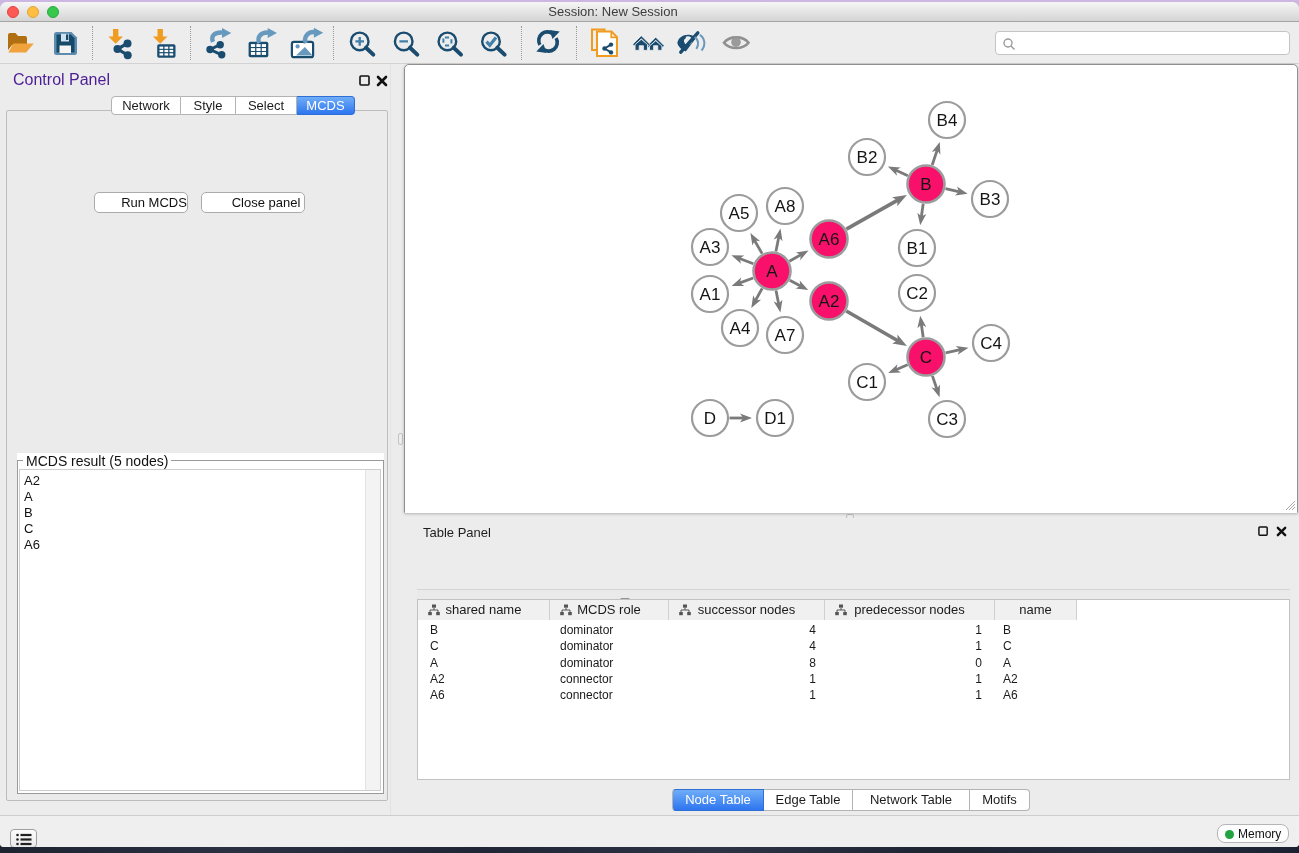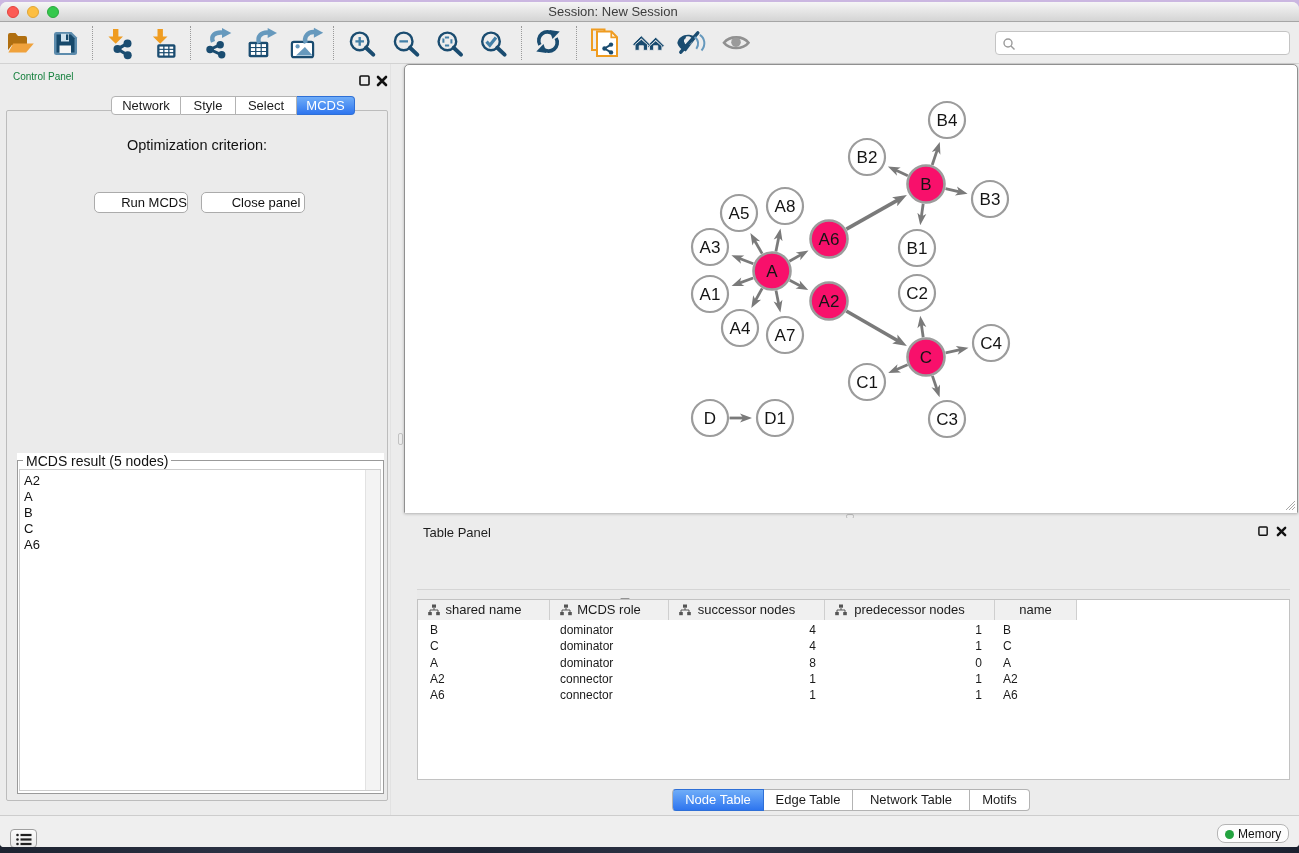--- a/index.html
+++ b/index.html
@@ -15,21 +15,21 @@
 .tl { position:absolute; width:12px; height:12px; border-radius:50%; top:4px; }
 #titlebar .t-title { position:absolute; left:0; width:1226px; top:0; height:20px; line-height:20px;
   text-align:center; font-size:13px; color:#3c3c3c; }
 #toolbar { position:absolute; left:0; top:21px; width:1299px; height:41px; background:#ededed;
   border-bottom:1px solid #d2d2d2; }
 .tsep { position:absolute; top:3px; height:34px; width:0; border-left:1px dotted #9a9a9a; }
 #searchbox { position:absolute; left:995px; top:8px; width:295px; height:24px; background:#fff;
   border:1px solid #c4c4c4; border-radius:4px; }
 
 #cp { position:absolute; left:0; top:62px; width:394px; height:751px; background:#ececec; }
-#cp-title { position:absolute; left:13px; top:7px; font-size:10px; color:#15803d; }
+#cp-title { position:absolute; left:13px; top:7px; font-size:16px; color:#4c1d95; }
 .panebtns { position:absolute; top:9px; }
 #cp-box { position:absolute; left:6px; top:46px; width:382px; height:691px; border:1px solid #bcbcbc;
   background:#ebebeb; border-radius:2px; }
 .seg { position:absolute; display:flex; height:19px; font-size:13px; }
 .seg .sg { background:#fff; border:1px solid #b3b3b3; border-left:none; color:#1b1b1b;
   text-align:center; line-height:17px; }
 .seg .sg:first-child { border-left:1px solid #b3b3b3; border-radius:4px 0 0 4px; }
 .seg .sg:last-child { border-radius:0 4px 4px 0; }
 .seg .sel { background:linear-gradient(#6fadf8,#2e75ef); border-color:#2e6fd6; color:#fff; }
 #opt-label { position:absolute; left:0; top:73px; width:394px; text-align:center; font-size:14.5px; color:#111; }
@@ -205,21 +205,20 @@
     <svg class="panebtns" style="left:376px; top:11px;" width="12" height="12" viewBox="0 0 12 12">
       <path d="M2 2 L10 10 M10 2 L2 10" stroke="#111" stroke-width="2.6" stroke-linecap="round"></path>
     </svg>
     <div id="cp-box"></div>
     <div class="seg" style="left:78px; top:32px;padding-left:33px;">
       <div class="sg" style="width:70px;">Network</div>
       <div class="sg" style="width:55px;">Style</div>
       <div class="sg" style="width:61px;">Select</div>
       <div class="sg sel" style="width:58px;">MCDS</div>
     </div>
-    <div id="opt-label">Optimization criterion:</div>
     <div class="btn" style="left:94px; top:128px; width:94px; height:21px; line-height:19px;">Run MCDS</div>
     <div class="btn" style="left:201px; top:128px; width:104px; height:21px; line-height:19px;">Close panel</div>
     <div id="fieldset">
       <div id="fs-border"></div>
       <div id="fs-legend">MCDS result (5 nodes)</div>
       <div id="fs-inner">
         <div id="fs-sb"></div>
         <div id="fs-list">
           <div>A2</div>
             <div>A</div>

